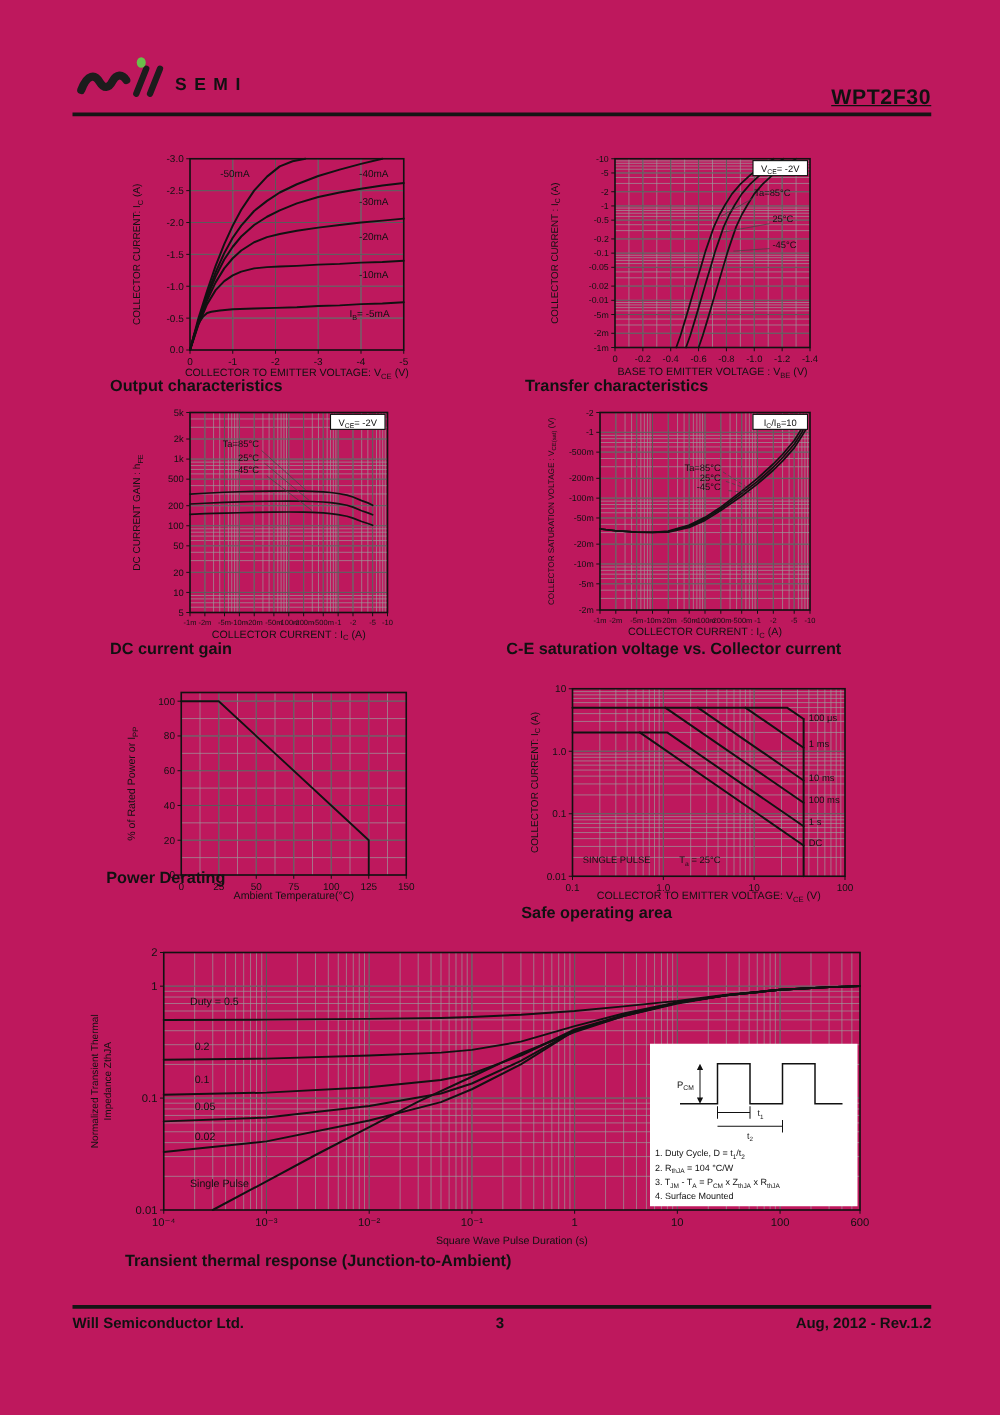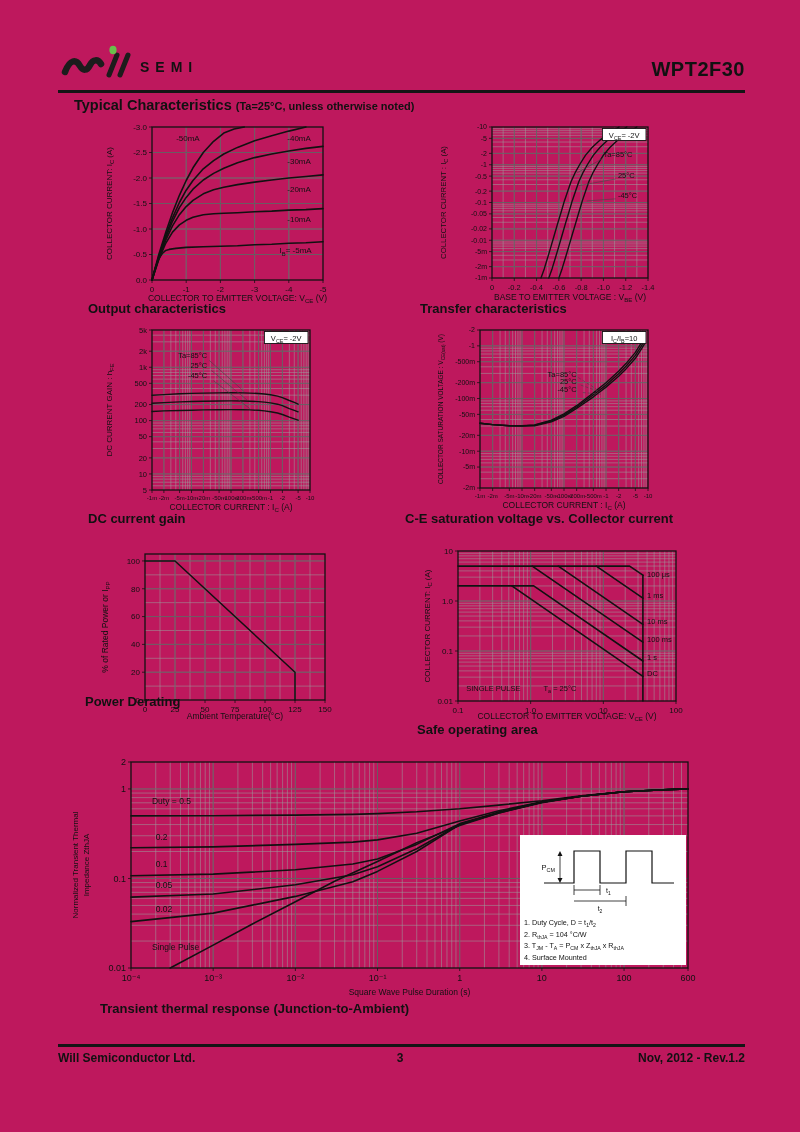--- a/index.html
+++ b/index.html
@@ -1,19 +1,19 @@
 <!DOCTYPE html>
 <html><head>
 <meta charset="utf-8">
 <style>
   html,body{margin:0;padding:0;background:#e8e8e8;}
   .page{position:relative;width:800px;height:1132px;background:#be185d;overflow:hidden;
         font-family:"Liberation Sans","DejaVu Sans",sans-serif;color:#111;margin:0 auto;}
   .logo{position:absolute;left:58px;top:44px;}
-  .part{position:absolute;right:55px;top:58px;font-size:20px;font-weight:bold;letter-spacing:.5px;}
+  .part{position:absolute;right:55px;top:68px;font-size:17px;font-weight:bold;letter-spacing:.5px;text-decoration:underline;}
   .hrule{position:absolute;left:58px;top:90px;width:687px;height:3px;background:#151515;}
   .sect{position:absolute;left:74px;top:97px;font-size:14.5px;font-weight:bold;}
   .sect .cond{font-size:11px;}
   .chart{position:absolute;}
   #c1{left:88px;top:116px;} #c2{left:420px;top:113px;}
   #c3{left:88px;top:320px;} #c4{left:415px;top:318px;}
   #c5{left:78px;top:544px;} #c6{left:390px;top:538px;}
   #c7{left:58px;top:750px;}
   .ctitle{position:absolute;font-weight:bold;font-size:13px;white-space:nowrap;}
   #t1{left:88px;top:301px;width:320px;} #t2{left:420px;top:301px;width:310px;}
@@ -36,24 +36,20 @@
       <path d="M51,31 L59,11" stroke="#1c1c1c" stroke-width="5" stroke-linecap="round"></path>
       <path d="M62,31 L70,11" stroke="#1c1c1c" stroke-width="5" stroke-linecap="round"></path>
       <ellipse cx="55" cy="6" rx="3.6" ry="4.2" fill="#6abf4b"></ellipse>
       <text x="82" y="28" font-size="14" font-weight="bold" letter-spacing="6" fill="#1c1c1c">SEMI</text>
     </svg>
   </div>
 
   <div class="part">WPT2F30</div>
   <div class="hrule"></div>
 
-  <div class="sect">
-    <span>Typical Characteristics</span>
-    <span class="cond">(Ta=25°C, unless otherwise noted)</span>
-  </div>
 
   <div id="c1" class="chart"><svg width="320" height="195">
         <g stroke="#9c9c9c" stroke-width="0.55">
           <line x1="98.2" y1="11" x2="98.2" y2="164"></line>
           <line x1="132.4" y1="11" x2="132.4" y2="164"></line>
           <line x1="166.6" y1="11" x2="166.6" y2="164"></line>
           <line x1="200.8" y1="11" x2="200.8" y2="164"></line>
           <line x1="64" y1="138.5" x2="235" y2="138.5"></line>
           <line x1="64" y1="113" x2="235" y2="113"></line>
           <line x1="64" y1="87.5" x2="235" y2="87.5"></line>
@@ -848,15 +844,15 @@
   <div id="t2" class="ctitle">Transfer characteristics</div>
   <div id="t3" class="ctitle">DC current gain</div>
   <div id="t4" class="ctitle">C-E saturation voltage vs. Collector current</div>
   <div id="t5" class="ctitle">Power Derating</div>
   <div id="t6" class="ctitle">Safe operating area</div>
   <div id="t7" class="ctitle">Transient thermal response (Junction-to-Ambient)</div>
 
   <div class="frule"></div>
   <div class="ftext fcompany">Will Semiconductor Ltd.</div>
   <div class="ftext fpage">3</div>
-  <div class="ftext frev">Nov, 2012 - Rev.1.2</div>
+  <div class="ftext frev">Aug, 2012 - Rev.1.2</div>
 
 </div>
 
 </body></html>

